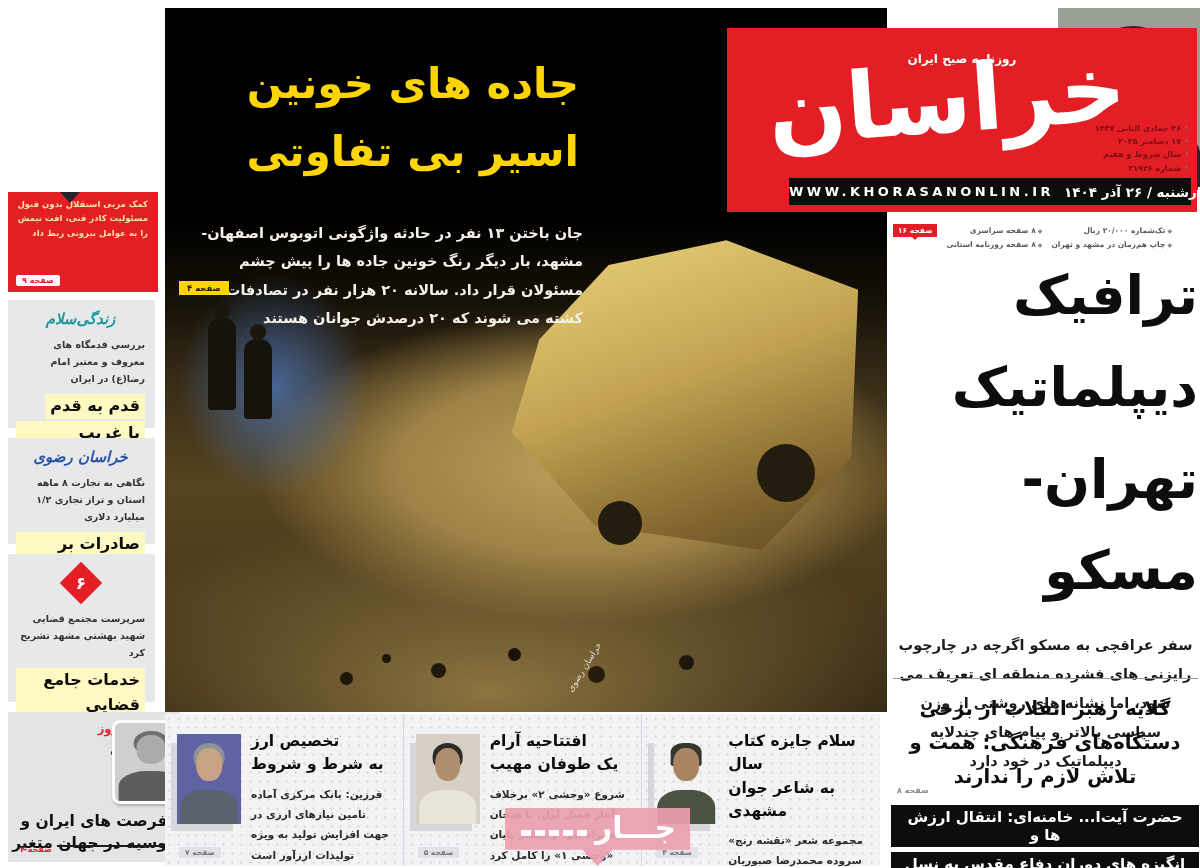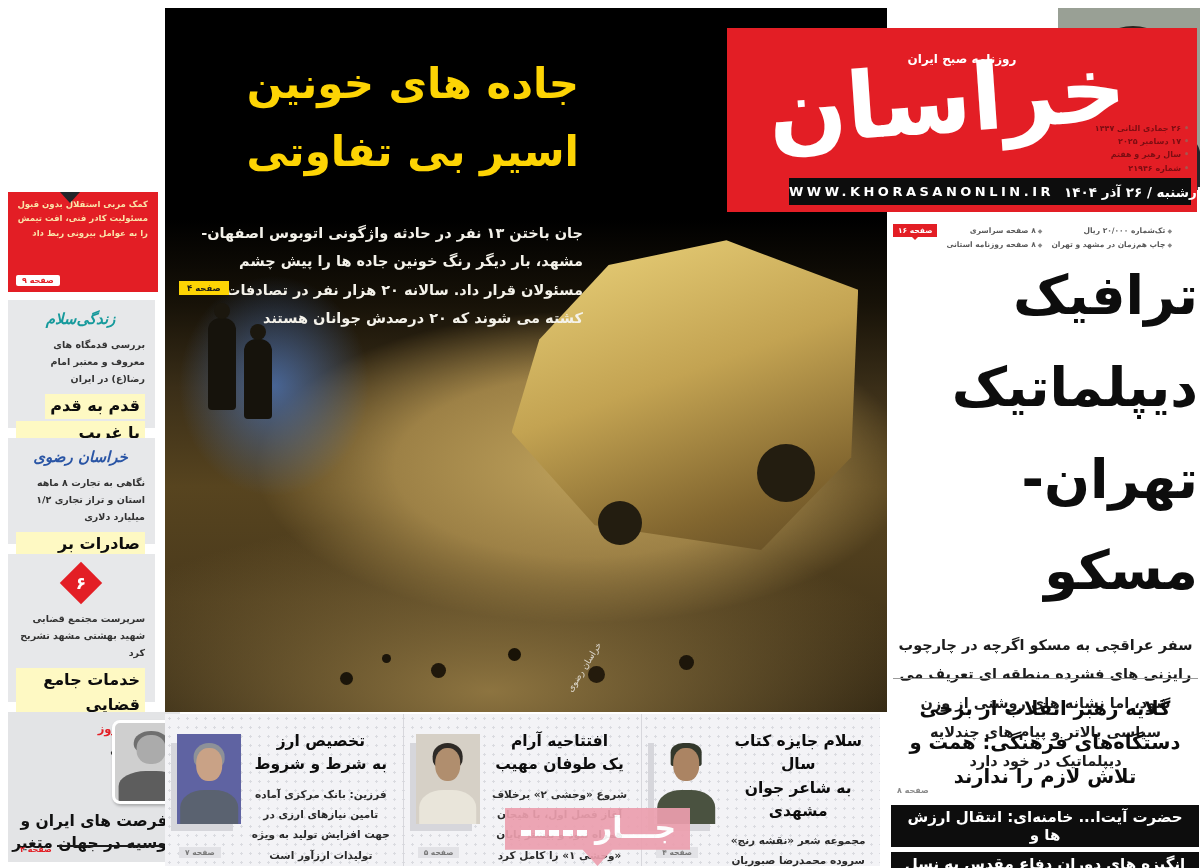--- a/index.html
+++ b/index.html
@@ -81,21 +81,21 @@
   .rc-divider{position:absolute;left:893px;top:678px;width:305px;border-top:1px solid #9a9a9a;}
   .leader-block{position:absolute;left:891px;top:692px;width:308px;}
   .leader-head{text-align:center;font-size:19.5px;font-weight:bold;line-height:1.75;color:#0d0d0d;}
   .leader-hl{margin-top:8px;text-align:center;line-height:1.2;}
   .hl{display:inline-block;background:#0d0d0d;color:#fff;font-size:15px;font-weight:bold;padding:3px 8px;margin:2.5px 0;}
   
   .bottom-strip{position:absolute;left:165px;top:714px;width:715px;height:152px;background-color:#f3f3f6;
     background-image:radial-gradient(#dadbe0 1.2px,rgba(0,0,0,0) 1.2px);background-size:9px 9px;display:flex;direction:rtl;}
   .b-item{position:relative;flex:1;padding:16px 12px 12px 12px;display:flex;gap:10px;}
   .b-item:not(:first-child){border-right:1px solid #d7d7dc;}
-  .b-text{flex:1;text-align:center;}
+  .b-text{flex:1;text-align:left;}
   .b-title{font-size:15.5px;font-weight:bold;line-height:1.5;color:#0d0d0d;}
   .b-sum{margin-top:7px;font-size:10.5px;font-weight:600;color:#2a2a2a;line-height:1.95;}
   .b-photo{width:64px;height:90px;margin-top:4px;flex:0 0 64px;box-shadow:-7px 8px 0 -1px #d6d6db;}
   .b-badge{position:absolute;left:14px;bottom:8px;background:#e2e2e6;color:#777;font-size:7.5px;font-weight:600;padding:1px 6px;}
   .watermark{position:absolute;left:340px;bottom:0;width:185px;height:58px;background:#ec9fae;opacity:.92;z-index:5;
     clip-path:polygon(0 0,100% 0,100% 72%,58% 72%,50% 100%,42% 72%,0 72%);}
   .wm-text{position:absolute;right:14px;top:2px;color:#fff;font-weight:bold;font-size:30px;}
   .wm-bars{position:absolute;left:16px;top:22px;width:70px;height:6px;
     background:repeating-linear-gradient(90deg,#fff 0 10px,rgba(0,0,0,0) 10px 14px);}
   
@@ -185,21 +185,21 @@
     </div>
     <span class="credit">خراسان رضوی</span>
   </div>
 
   <div class="masthead">
     <div class="mh-tagline">روزنامه صبح ایران</div>
     <div class="mh-logo">خراسان</div>
     <ul class="mh-dates">
       <li>۲۶ جمادی الثانی ۱۴۴۷</li>
       <li>۱۷ دسامبر ۲۰۲۵</li>
-      <li>سال رهبر و هفتم</li>
+      <li>سال شروط و هفتم</li>
       <li>شماره ۲۱۹۴۶</li>
     </ul>
     <div class="mh-bar">
       <span class="mh-url">WWW.KHORASANONLIN.IR</span>
       <span class="mh-date">چهارشنبه / ۲۶ آذر ۱۴۰۴</span>
     </div>
   </div>
 
   <div class="info-bar">
     <span class="pages-badge">۱۶ صفحه</span>

